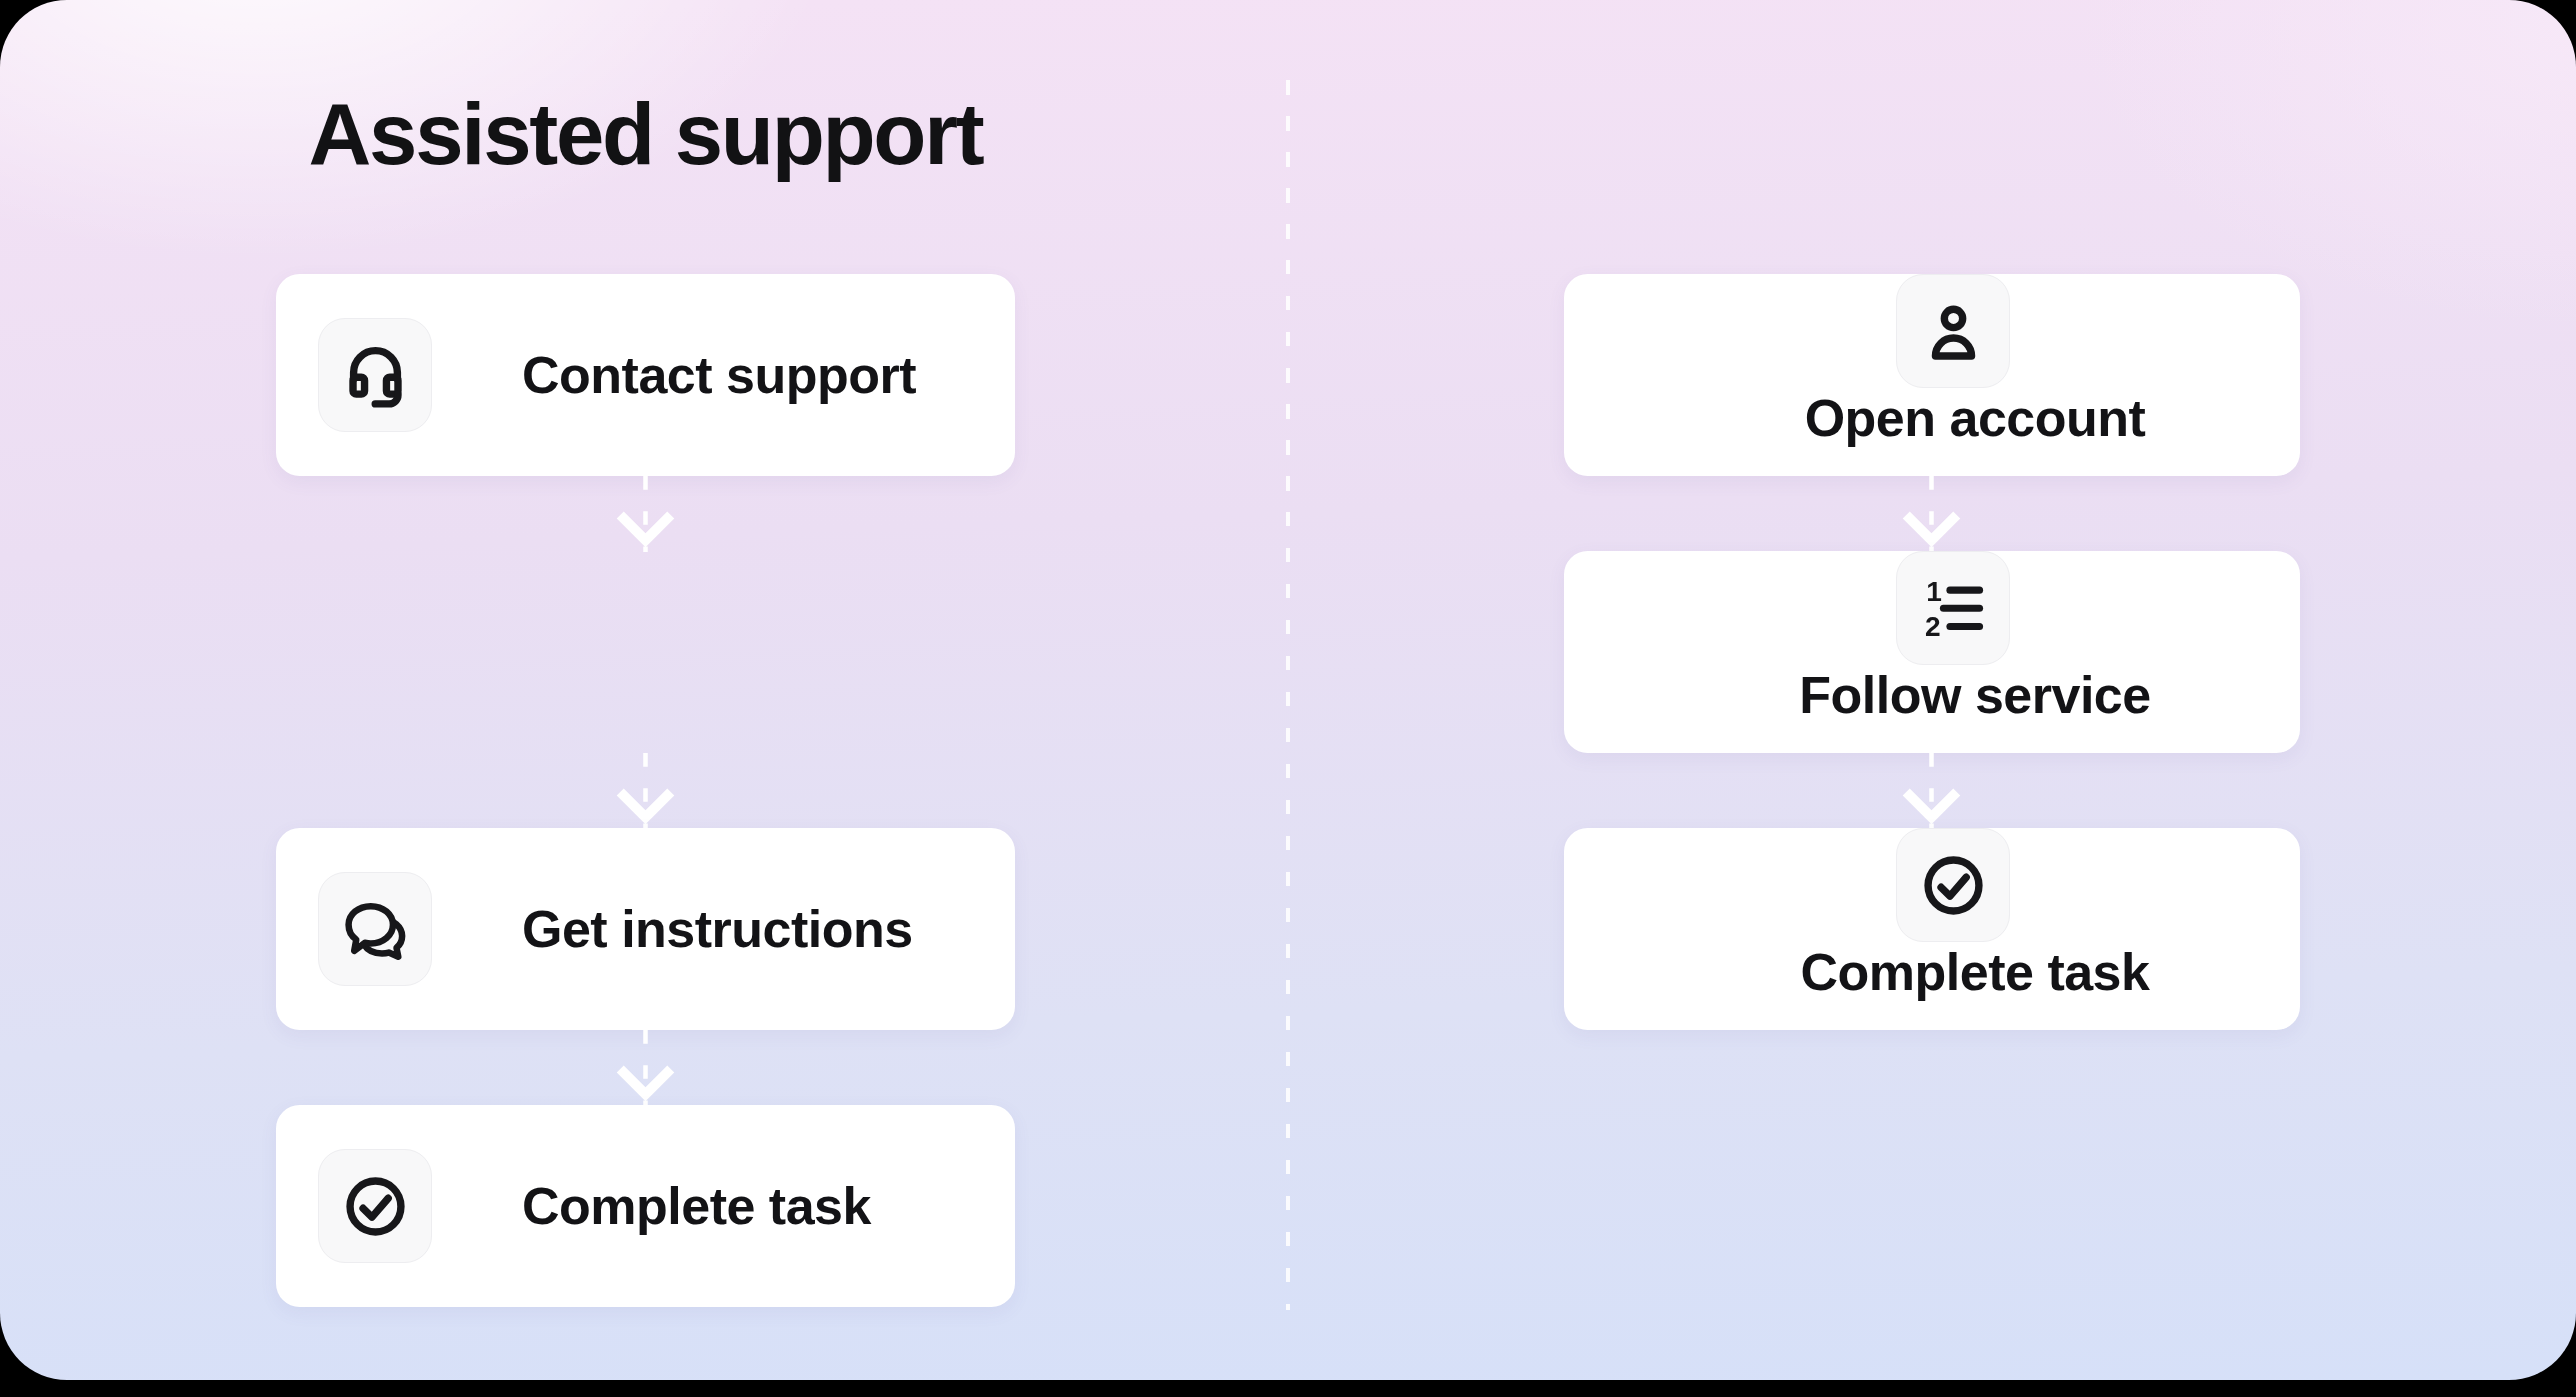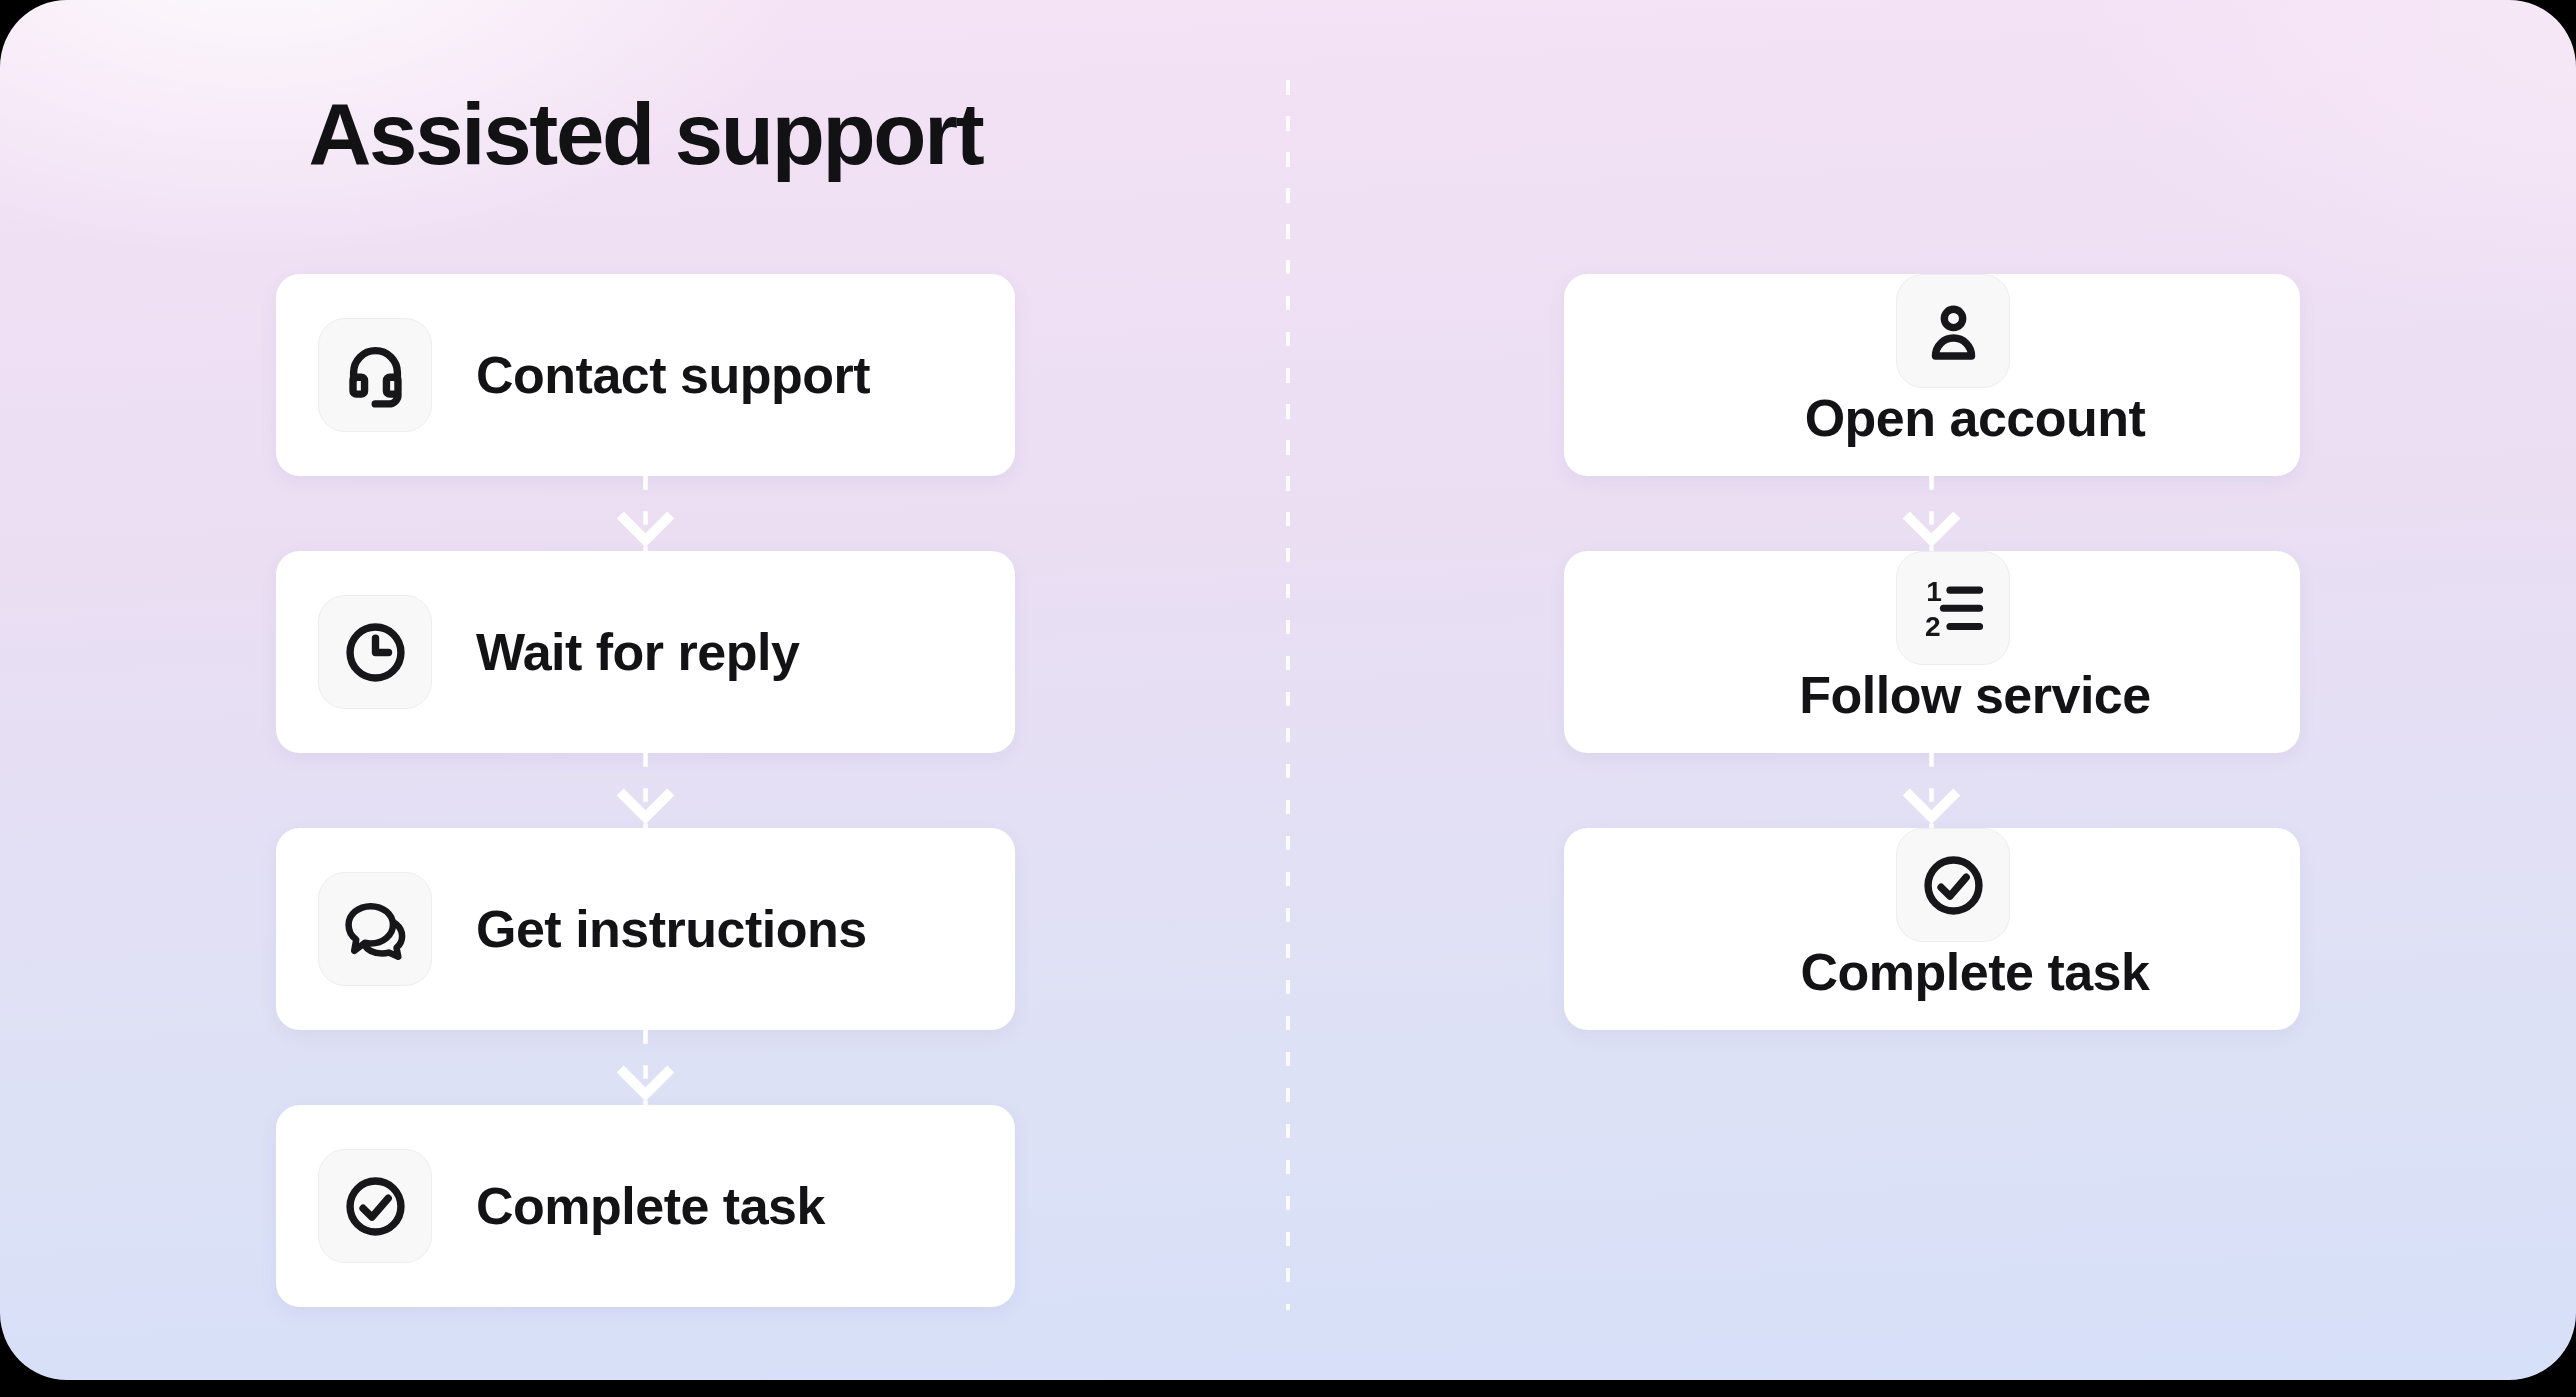--- a/index.html
+++ b/index.html
@@ -35,21 +35,21 @@
     position: absolute;
     height: 202px;
     background: #ffffff;
     border-radius: 23.6px;
     box-shadow: 0 5.4px 18px rgba(100, 80, 150, 0.07);
     display: flex;
     align-items: center;
     padding-left: 42px;
     box-sizing: border-box;
   }
-  .card.lcol { left: 276px;  width: 739px; }
+  .card.lcol { left: 276px;  width: 739px; gap: 46px; }
   .card.rcol { left: 1564px; width: 736px; flex-direction: column; }
 
   .icon-tile {
     width: 114px; height: 114px;
     background: #f8f8f9;
     border: 1.8px solid #ededf0;
     border-radius: 27px;
     box-sizing: border-box;
     display: flex;
     align-items: center;
@@ -108,29 +108,20 @@
         </svg>
       </div>
       <div class="step-label">Contact support</div>
     </div>
 
     <svg class="arrow lcol" style="top:476px" viewBox="0 0 72 84">
       <line x1="36" y1="0" x2="36" y2="84" stroke="#ffffff" stroke-width="5" stroke-dasharray="15 24"></line>
       <polyline points="8,43 36,71 64,43" fill="none" stroke="#ffffff" stroke-width="11"></polyline>
     </svg>
 
-    <div class="card lcol" style="top:551px">
-      <div class="icon-tile">
-        <svg width="71" height="71" viewBox="0 0 24 24" fill="none" stroke="#17171a" stroke-width="2.5" stroke-linecap="round" stroke-linejoin="round">
-          <circle cx="12" cy="12" r="8.6"></circle>
-          <path d="M12 7.2V12h4.4"></path>
-        </svg>
-      </div>
-      <div class="step-label">Wait for reply</div>
-    </div>
 
     <svg class="arrow lcol" style="top:753px" viewBox="0 0 72 84">
       <line x1="36" y1="0" x2="36" y2="84" stroke="#ffffff" stroke-width="5" stroke-dasharray="15 24"></line>
       <polyline points="8,43 36,71 64,43" fill="none" stroke="#ffffff" stroke-width="11"></polyline>
     </svg>
 
     <div class="card lcol" style="top:828px">
       <div class="icon-tile">
         <svg width="71" height="71" viewBox="0 0 24 24" fill="none" stroke="#17171a" stroke-width="2.2" stroke-linecap="round" stroke-linejoin="round">
           <path d="M14.2 8.4c3.8.2 6.8 2.7 6.8 5.8 0 1.6-.7 3-1.9 4l.6 3-3.2-1.4c-.7.2-1.5.3-2.3.3-2.7 0-5-1.2-6.1-3"></path>

